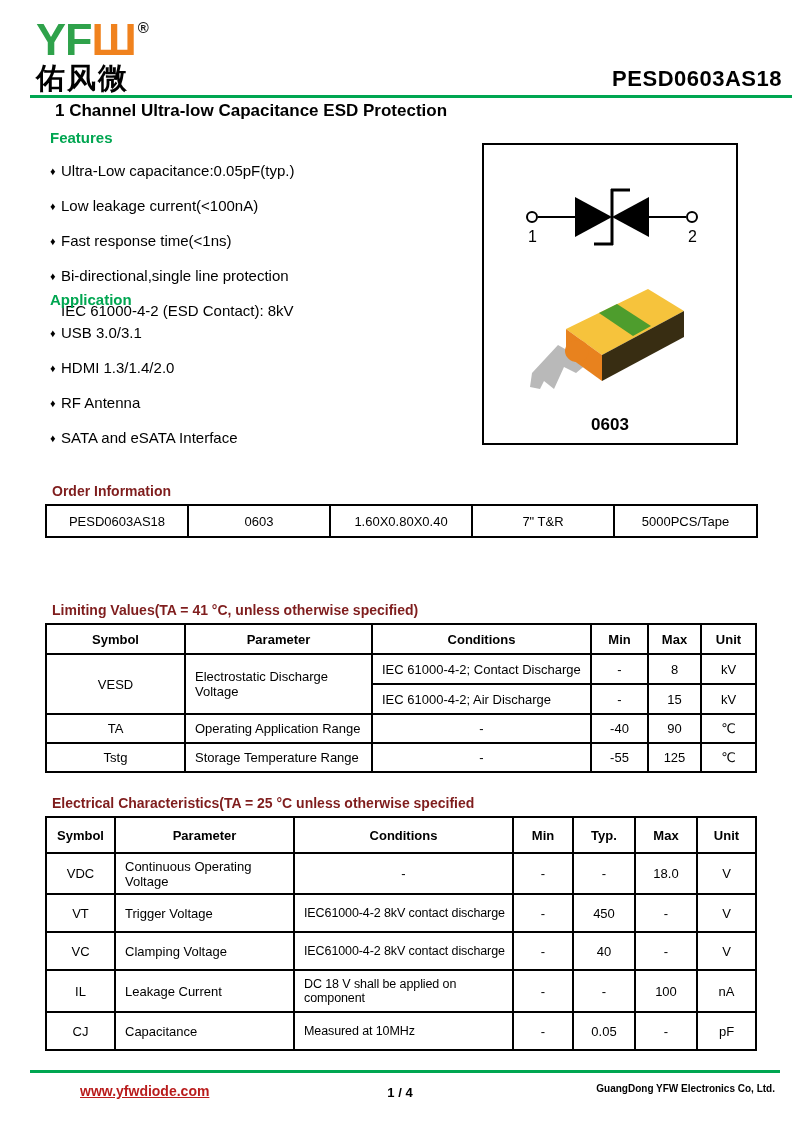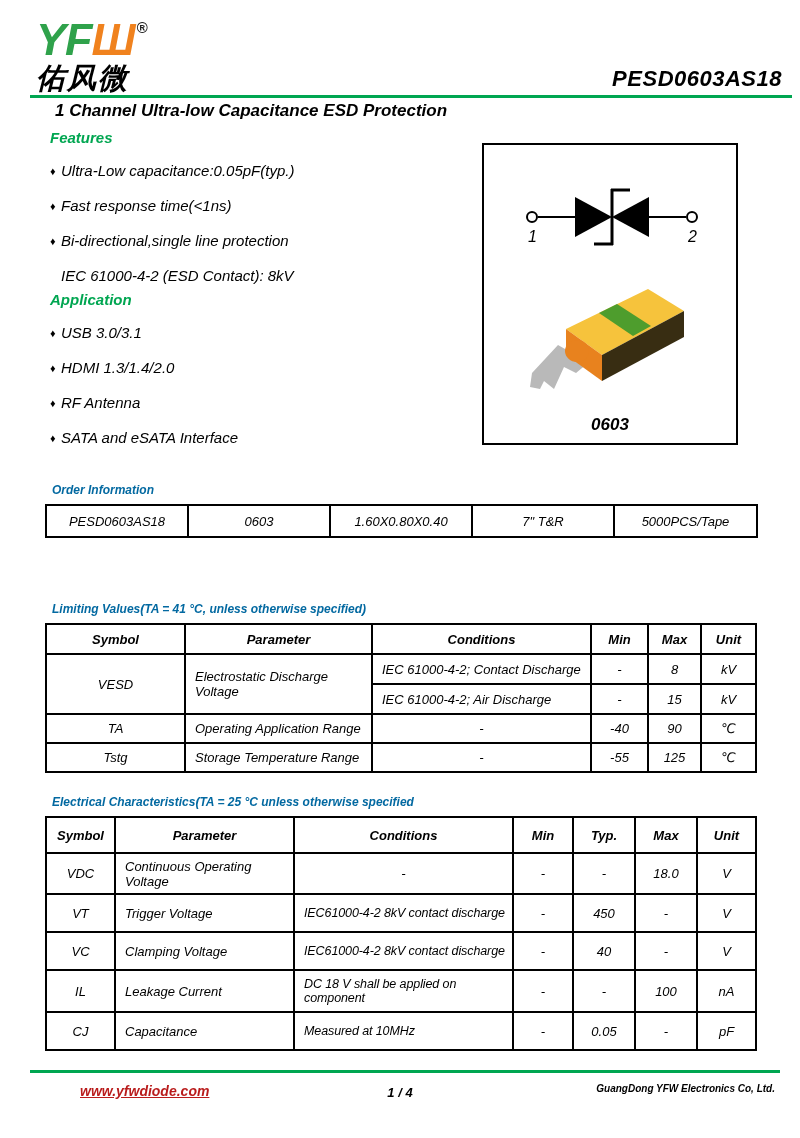--- a/index.html
+++ b/index.html
@@ -1,17 +1,17 @@
 <!DOCTYPE html>
 <html><head>
 <meta charset="utf-8">
 <style>
   * { margin:0; padding:0; box-sizing:border-box; }
   body { background:#fff; font-family:"Liberation Sans","DejaVu Sans",sans-serif; color:#000; }
-  .page { position:relative; width:800px; height:1138px; background:#fff; overflow:hidden; margin:0 auto;font-style:italic; }
+  .page { position:relative; width:800px; height:1138px; background:#fff; overflow:hidden; margin:0 auto; }
 
   
   .logo { position:absolute; left:36px; top:4px; }
   .logo-en { font-size:45px; font-weight:bold; letter-spacing:-1px; line-height:48px; }
   .logo-yf { color:#2fa24b; }
   .logo-w { color:#f0821e; }
   .logo-reg { font-size:15px; font-weight:bold; color:#222; vertical-align:22px; margin-left:2px; }
   .logo-cn { font-size:29px; font-weight:bold; letter-spacing:2px; line-height:32px; margin-top:-2px; }
   .part-number { position:absolute; right:18px; top:66px; font-size:22px; font-weight:bold; letter-spacing:0.5px; }
   .rule-top { position:absolute; left:30px; right:8px; top:95px; height:3px; background:#00a651; }
@@ -24,21 +24,21 @@
   .li { font-size:15px; line-height:20px; white-space:nowrap;margin-top:15px; }
   .bullet { display:inline-block; width:11px; font-size:11px; vertical-align:1px; }
 
   
   .fig-box { position:absolute; left:482px; top:143px; width:256px; height:302px; border:2px solid #000; background:#fff; }
   .diode-svg { position:absolute; left:14px; top:22px; }
   .chip-svg { position:absolute; left:30px; top:130px; }
   .fig-label { position:absolute; left:0; right:0; bottom:8px; text-align:center; font-size:17px; font-weight:bold; }
 
   
-  .green-h { position:absolute; color:#0369a1; font-size:12px; font-weight:bold; }
+  .green-h { position:absolute; color:#7f1d1d; font-size:14px; font-weight:bold; }
   table { border-collapse:collapse; table-layout:fixed; position:absolute; background:#fff; }
   th, td { border:2px solid #000; font-size:13px; text-align:center; vertical-align:middle; padding:2px 3px; overflow:hidden; }
   th { font-weight:bold; }
   .tl { text-align:left; padding-left:9px; }
   .cond { font-size:12.5px; letter-spacing:-0.1px; }
   .order-table { left:45px; top:504px; width:711px; }
   .limiting-table { left:45px; top:623px; width:710px; }
   .elec-table { left:45px; top:816px; width:710px; }
 
   
@@ -56,20 +56,21 @@
     <div class="logo-en"><span class="logo-yf">YF</span><span class="logo-w">Ш</span><span class="logo-reg">®</span></div>
     <div class="logo-cn">佑风微</div>
   </div>
   <div class="part-number">PESD0603AS18</div>
   <div class="rule-top"></div>
   <div class="doc-title">1 Channel Ultra-low Capacitance ESD Protection</div>
 
   <div class="features">
     <div class="section-heading">Features</div>
     <div class="li"><span class="bullet">♦</span><span>Ultra-Low capacitance:0.05pF(typ.)</span></div>
+    <div class="li"><span class="bullet">♦</span><span>Low leakage current(&lt;100nA)</span></div>
     <div class="li"><span class="bullet">♦</span><span>Fast response time(&lt;1ns)</span></div>
     <div class="li"><span class="bullet">♦</span><span>Bi-directional,single line protection</span></div>
     <div class="li"><span class="bullet"></span><span>IEC 61000-4-2 (ESD Contact): 8kV</span></div>
   </div>
 
   <div class="application">
     <div class="section-heading">Application</div>
     <div class="li"><span class="bullet">♦</span><span>USB 3.0/3.1</span></div>
     <div class="li"><span class="bullet">♦</span><span>HDMI 1.3/1.4/2.0</span></div>
     <div class="li"><span class="bullet">♦</span><span>RF Antenna</span></div>

